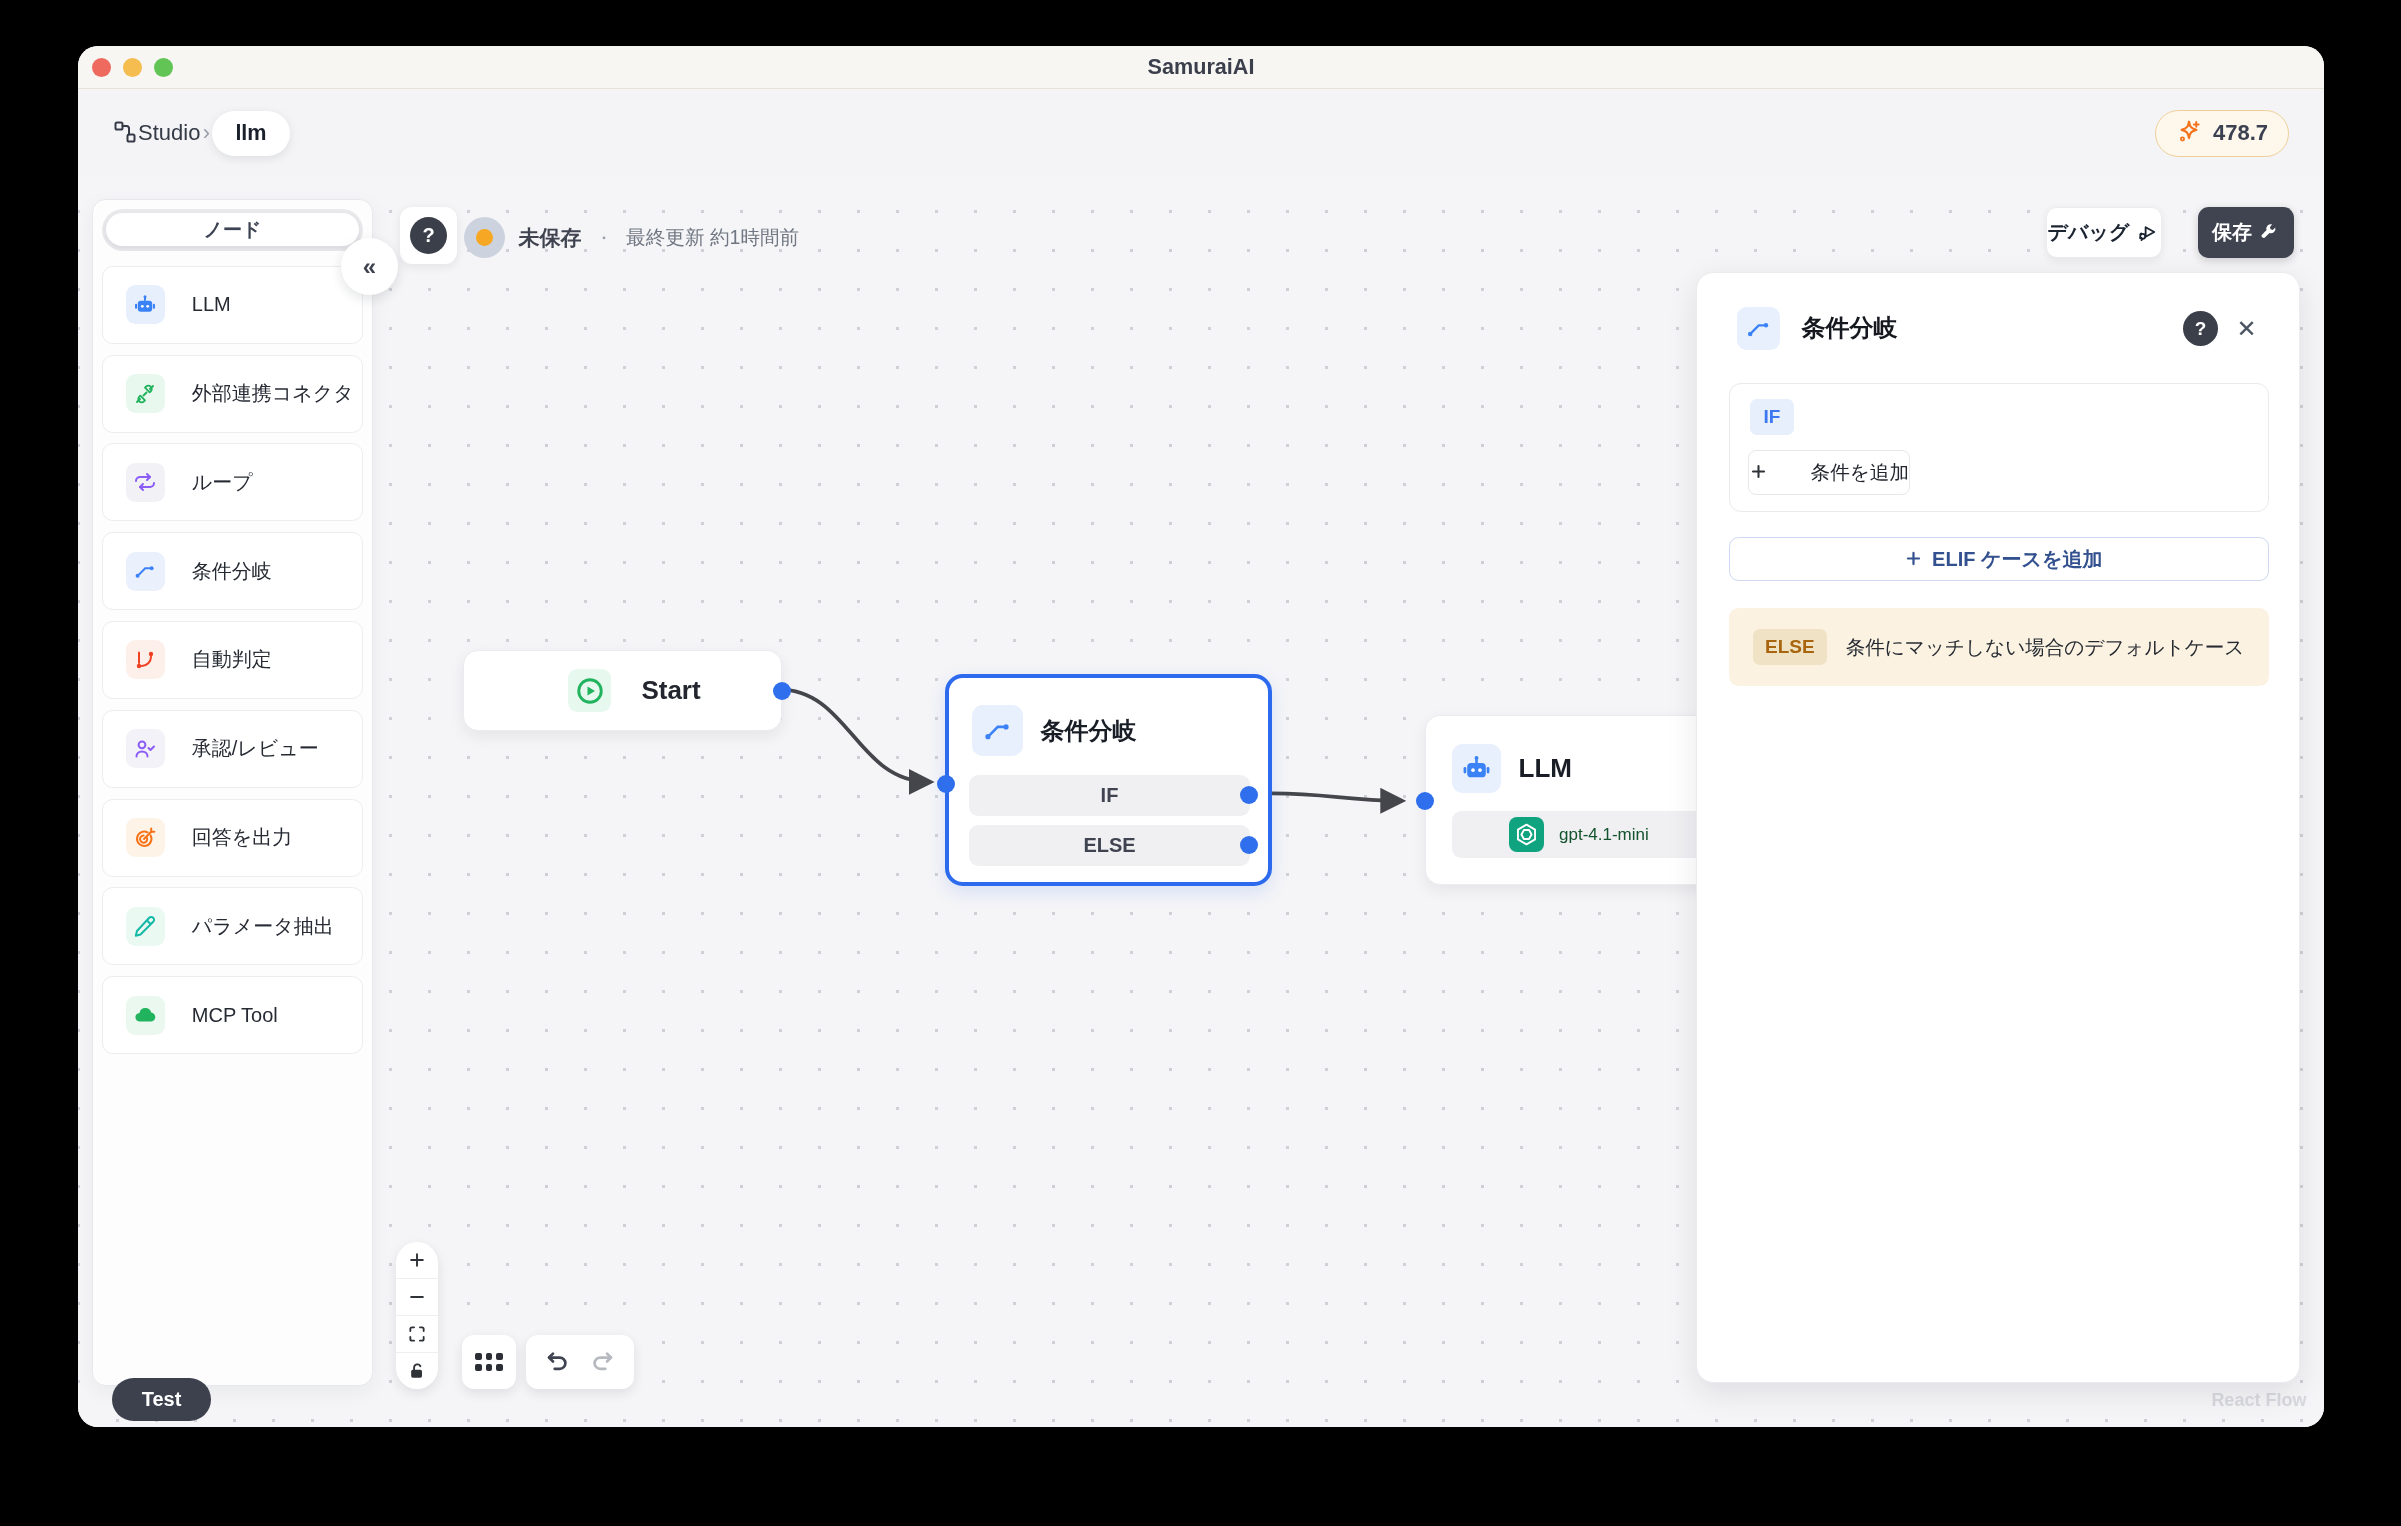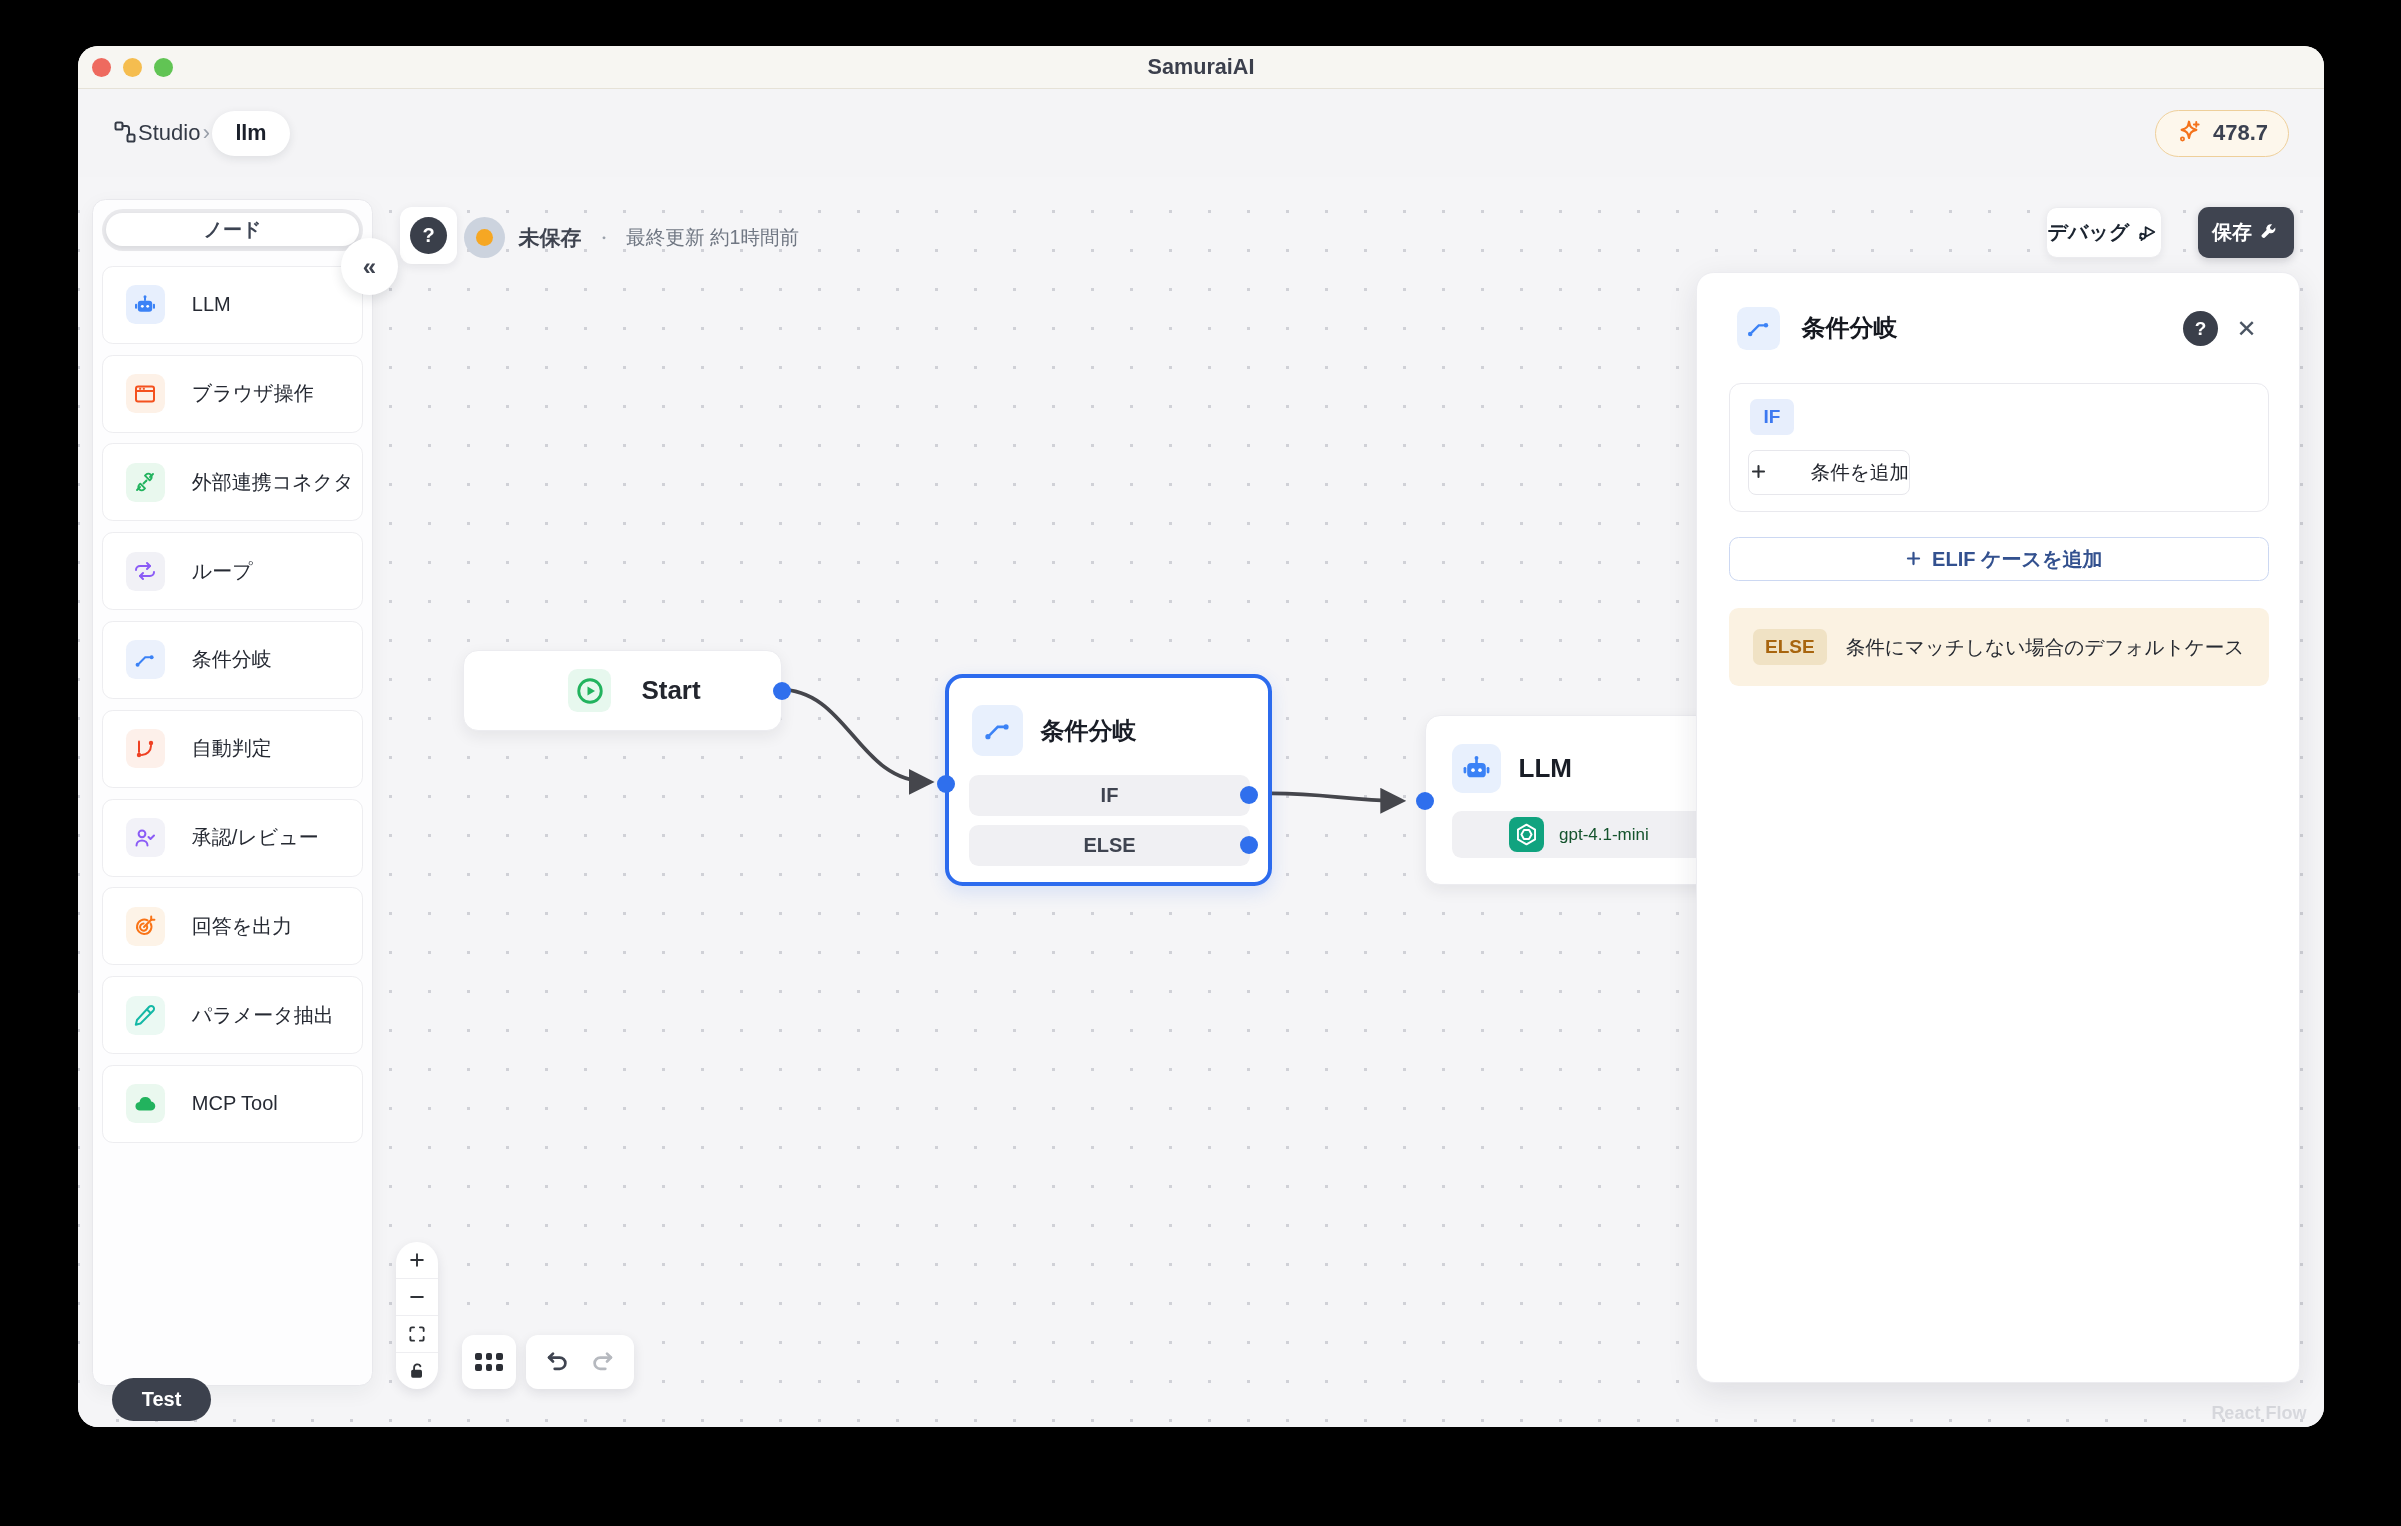--- a/index.html
+++ b/index.html
@@ -157,21 +157,21 @@
     display:flex; align-items:center; justify-content:center; }
   .dots6 { display:grid; grid-template-columns:repeat(3,6.8px); grid-template-rows:repeat(2,6.8px); gap:4px; }
   .dots6 i { background:#2b2e35; border-radius:2px; }
   .history-pill { position:absolute; left:448px; top:1158px; width:108px; height:54px; z-index:2;
     background:#fff; border-radius:12px; box-shadow:0 4px 12px rgba(25,30,45,.10);
     display:flex; align-items:center; justify-content:space-evenly; }
 
   .test-badge { position:absolute; left:34px; top:1332px; width:99px; height:43px; z-index:8;
     background:#3c414d; border-radius:675px; display:flex; align-items:center; justify-content:center;
     color:#fff; font-size:20px; font-weight:600; }
-  .watermark { position:absolute; right:17.6px; bottom:3px; font-size:18px; font-weight:600;
+  .watermark { position:absolute; right:17.6px; bottom:16px; font-size:18px; font-weight:600;
     color:#d8d9de; z-index:0;margin-left:8px; }
 </style>
 </head>
 <body>
 
 <div class="stage">
   <div class="window">
 
     <div class="titlebar">
       <div class="lights">
@@ -411,29 +411,20 @@
               <rect x="4.8" y="7.8" width="14.4" height="11" rx="3" fill="#3b82f6"></rect>
               <rect x="2" y="10.8" width="2.1" height="5" rx="1" fill="#3b82f6"></rect>
                 <rect x="19.9" y="10.8" width="2.1" height="5" rx="1" fill="#3b82f6"></rect>
               <circle cx="9.3" cy="13.3" r="1.4" fill="#fff"></circle>
                 <circle cx="14.7" cy="13.3" r="1.4" fill="#fff"></circle>
             </svg>
           </span>
           <span class="lbl">LLM</span>
         </div>
 
-        <div class="node-item">
-          <span class="icon-sq" style="background:#fdf1e7">
-            <svg width="24" height="24" viewBox="0 0 24 24" fill="none" stroke="#f4511e" stroke-width="2">
-              <rect x="3" y="4.5" width="18" height="15" rx="2"></rect>
-                <path d="M3 9h18M6.2 6.8h2M9.8 6.8h2"></path>
-            </svg>
-          </span>
-          <span class="lbl">ブラウザ操作</span>
-        </div>
 
         <div class="node-item">
           <span class="icon-sq" style="background:#e9f8ee">
             <svg width="24" height="24" viewBox="0 0 24 24" fill="none" stroke="#22b35e" stroke-width="1.9" stroke-linecap="round" stroke-linejoin="round">
               <path d="M4 20l3-3"></path>
                 <path d="M7.3 13.7l-1 1a3.3 3.3 0 0 0 4.7 4.7l1-1z"></path>
               <path d="M16.7 10.3l1-1a3.3 3.3 0 0 0-4.7-4.7l-1 1z"></path>
                 <path d="M20 4l-3 3"></path>
                 <path d="M10.5 13.5l3-3"></path>
             </svg>

